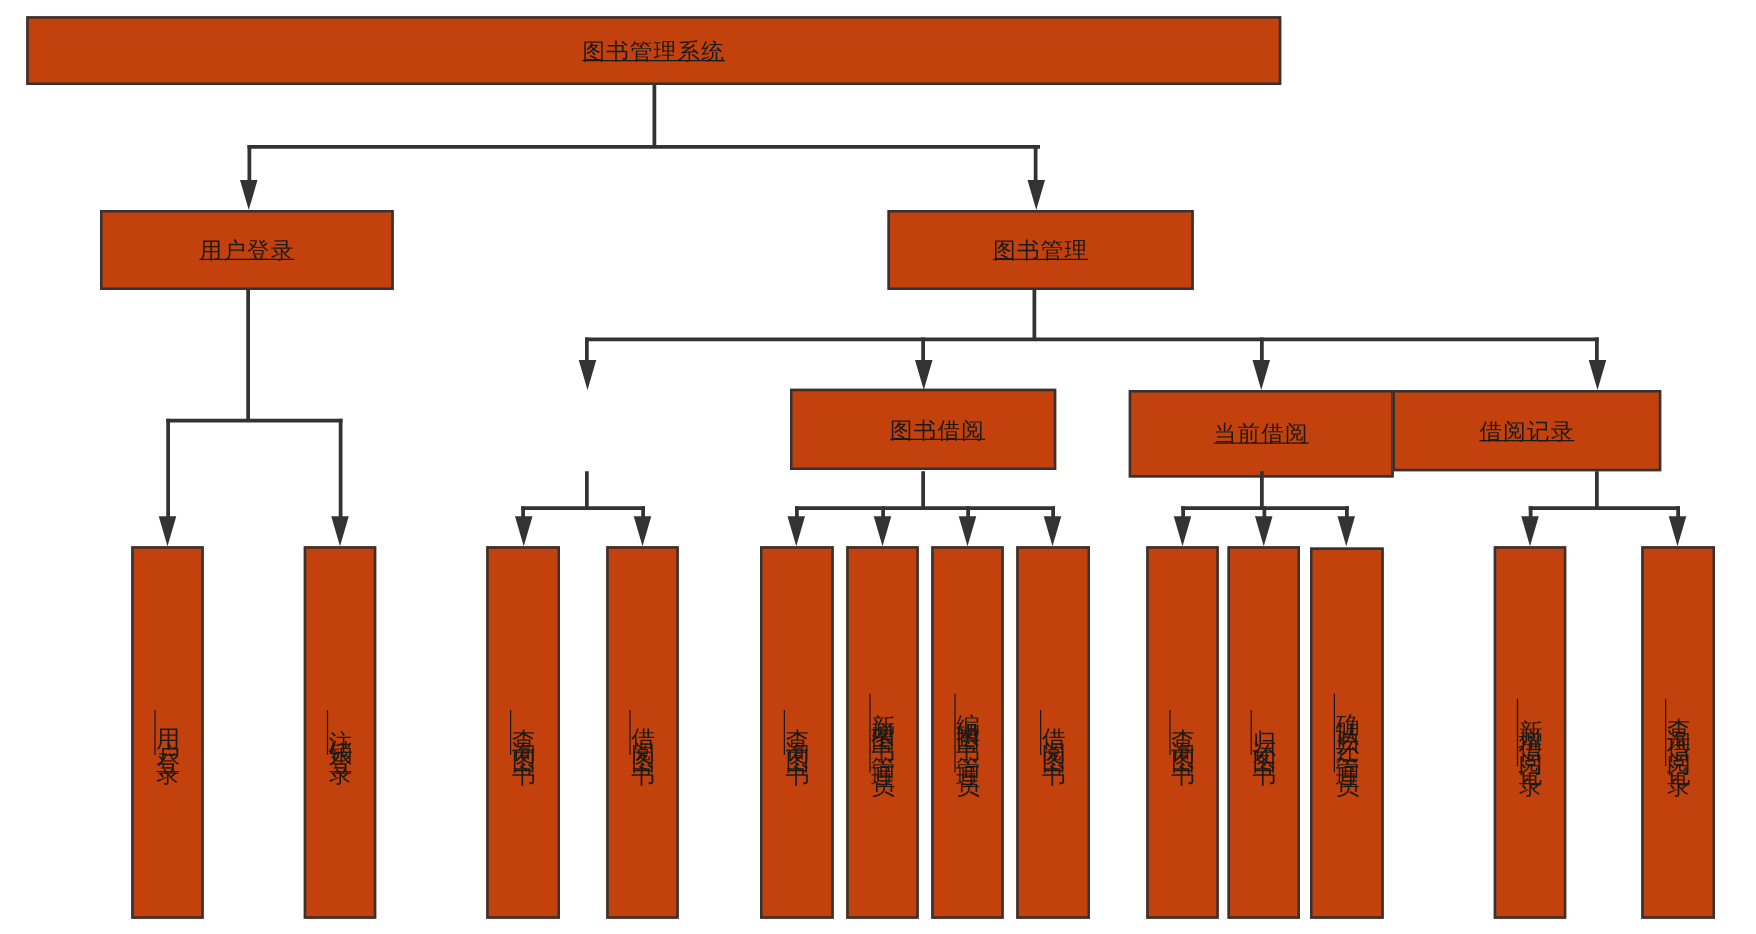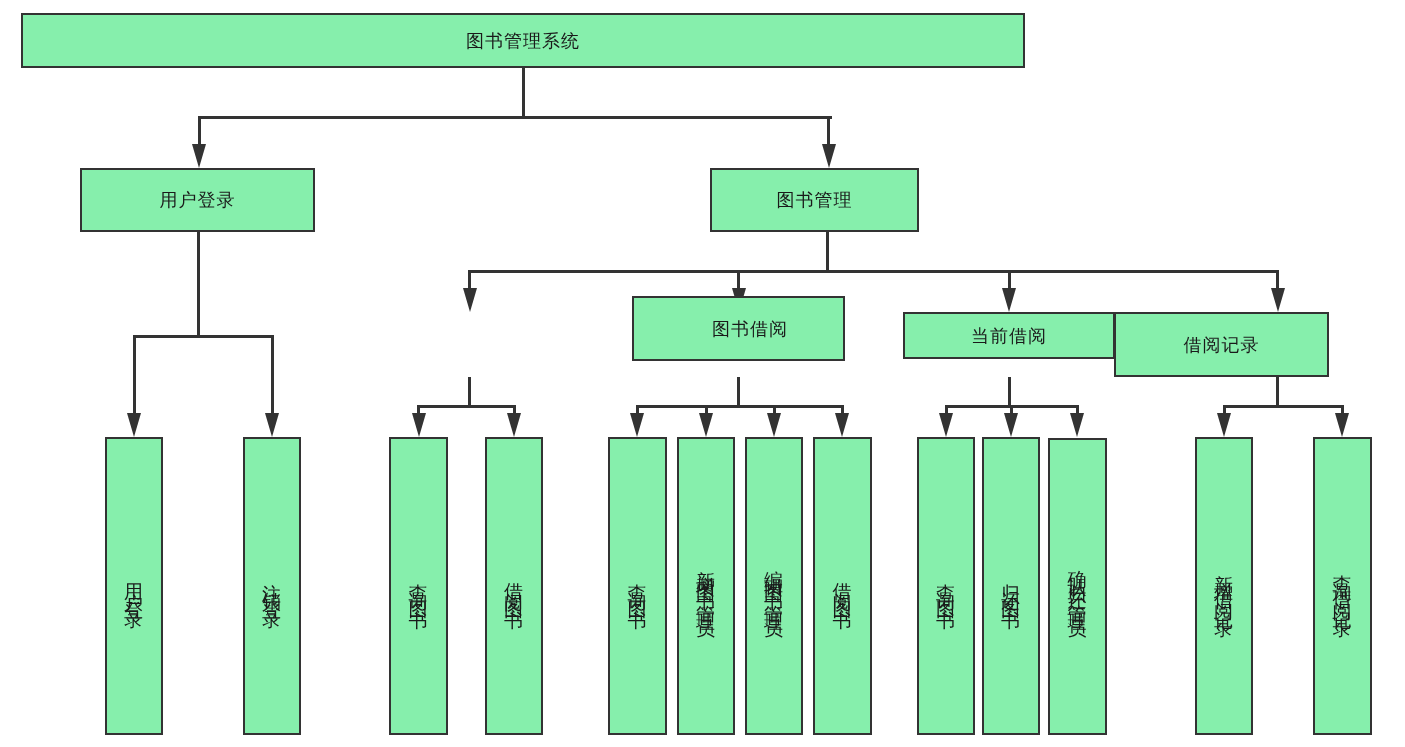--- a/index.html
+++ b/index.html
@@ -13,23 +13,24 @@
     position:relative;
     width:1405px;height:747px;
     background:var(--c-bg);
     font-family:"DejaVu Sans","Liberation Sans",sans-serif;
     color:var(--c-text);
     overflow:hidden;
   }
   .node{
     position:absolute;
     border:2.5px solid var(--c-line);
-    background:#86efac;
+    background:#c2410c;
     display:flex;align-items:center;justify-content:center;
     box-sizing:border-box;
+    text-decoration:underline;
   }
   .node .lbl{
     font-size:18px;
     letter-spacing:1px;
     white-space:nowrap;
   }
   .leaf .lbl{
     writing-mode:vertical-rl;
     font-size:19px;
     letter-spacing:9px;
@@ -67,21 +68,21 @@
   <div class="vline" style="left:521.5px;top:68px;height:50px;"></div>
   <div class="hline" style="left:197.5px;top:115.5px;width:634px;"></div>
   <div class="vline" style="left:197.5px;top:116px;height:40px;"></div>
   <div class="arrow" style="left:192px;top:144px;"></div>
   <div class="vline" style="left:827px;top:116px;height:40px;"></div>
   <div class="arrow" style="left:821.5px;top:144px;"></div>
 
   <div class="node" style="left:80px;top:168px;width:235px;height:64px;">
     <span class="lbl">用户登录</span>
   </div>
-  <div class="node" style="left:710px;top:168px;width:209px;height:64px;text-align:right;">
+  <div class="node" style="left:710px;top:168px;width:245px;height:64px;text-align:right;">
     <span class="lbl">图书管理</span>
   </div>
 
   <div class="vline" style="left:196.5px;top:232px;height:105px;"></div>
   <div class="hline" style="left:132.5px;top:334.5px;width:141px;"></div>
   <div class="vline" style="left:132.5px;top:335px;height:92px;"></div>
   <div class="arrow" style="left:127px;top:413px;"></div>
   <div class="vline" style="left:270.5px;top:335px;height:92px;"></div>
   <div class="arrow" style="left:265px;top:413px;"></div>
 
@@ -89,24 +90,24 @@
   <div class="hline" style="left:468px;top:269.5px;width:811px;"></div>
   <div class="vline" style="left:468px;top:270px;height:30px;"></div>
   <div class="arrow" style="left:462.5px;top:288px;"></div>
   <div class="vline" style="left:737px;top:270px;height:30px;"></div>
   <div class="arrow" style="left:731.5px;top:288px;"></div>
   <div class="vline" style="left:1007.5px;top:270px;height:30px;"></div>
   <div class="arrow" style="left:1002px;top:288px;"></div>
   <div class="vline" style="left:1276px;top:270px;height:30px;"></div>
   <div class="arrow" style="left:1270.5px;top:288px;"></div>
 
-  <div class="node" style="left:632px;top:296px;width:213px;height:65px;padding-left:23px;">
+  <div class="node" style="left:632px;top:311px;width:213px;height:65px;padding-left:23px;">
     <span class="lbl">图书借阅</span>
   </div>
-  <div class="node" style="left:903px;top:312px;width:212px;height:47px;">
+  <div class="node" style="left:903px;top:312px;width:212px;height:70px;">
     <span class="lbl">当前借阅</span>
   </div>
   <div class="node" style="left:1114px;top:312px;width:215px;height:65px;">
     <span class="lbl">借阅记录</span>
   </div>
 
   <div class="vline" style="left:468px;top:377px;height:30px;"></div>
   <div class="hline" style="left:417px;top:404.5px;width:99px;"></div>
   <div class="vline" style="left:417px;top:405px;height:22px;"></div>
   <div class="arrow" style="left:411.5px;top:413px;"></div>

